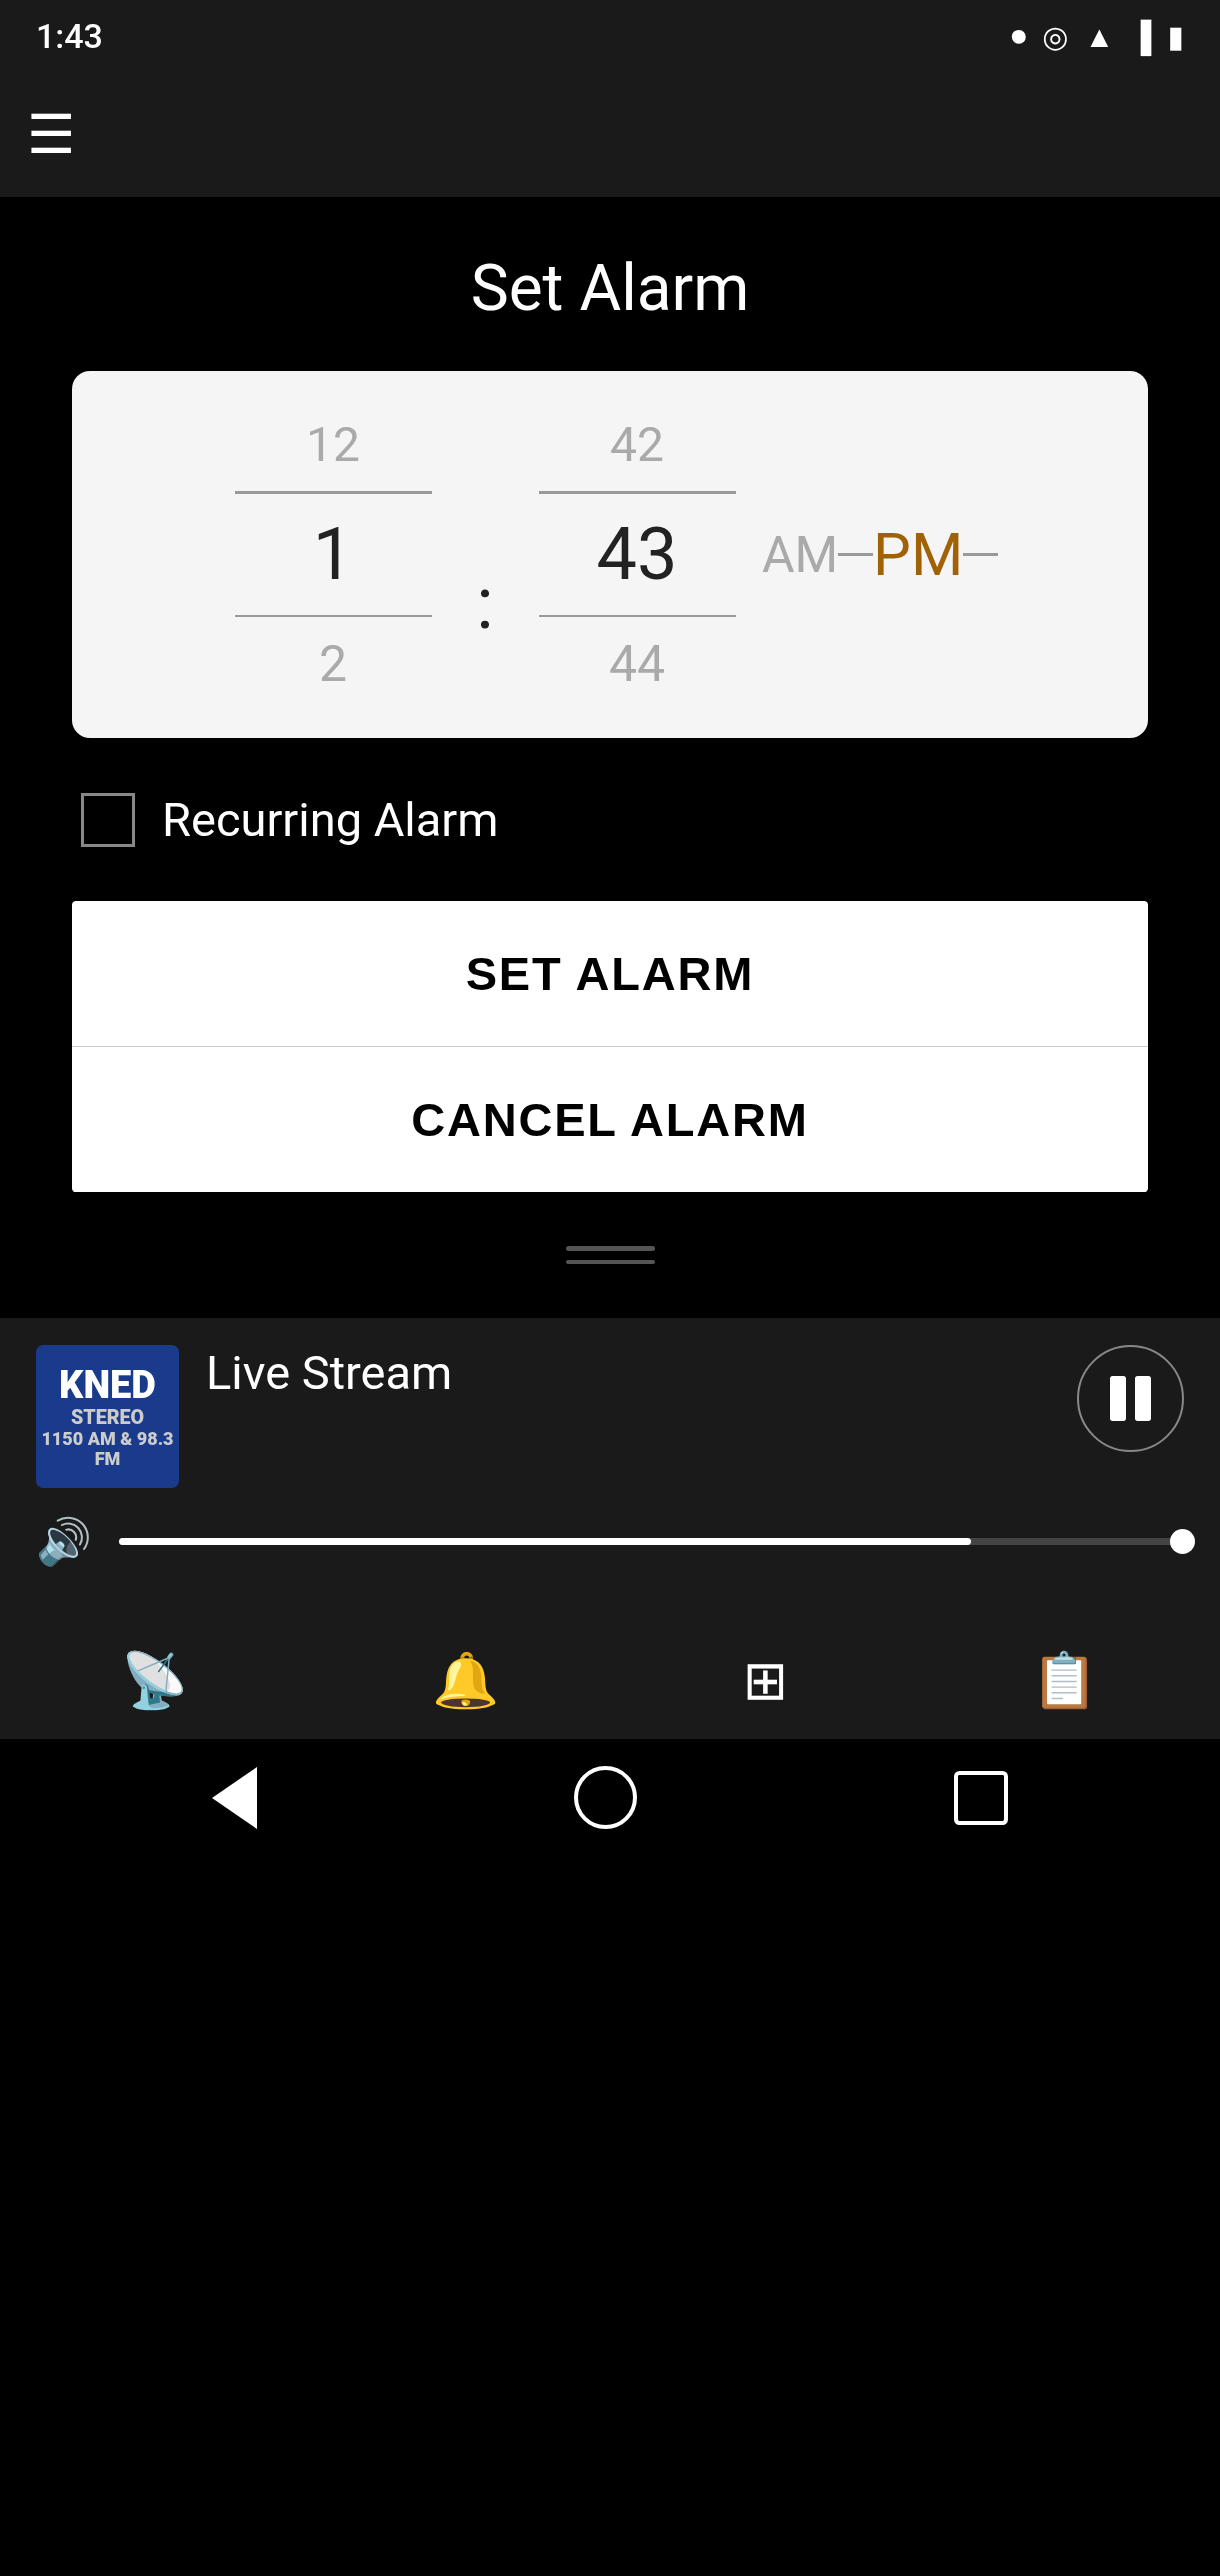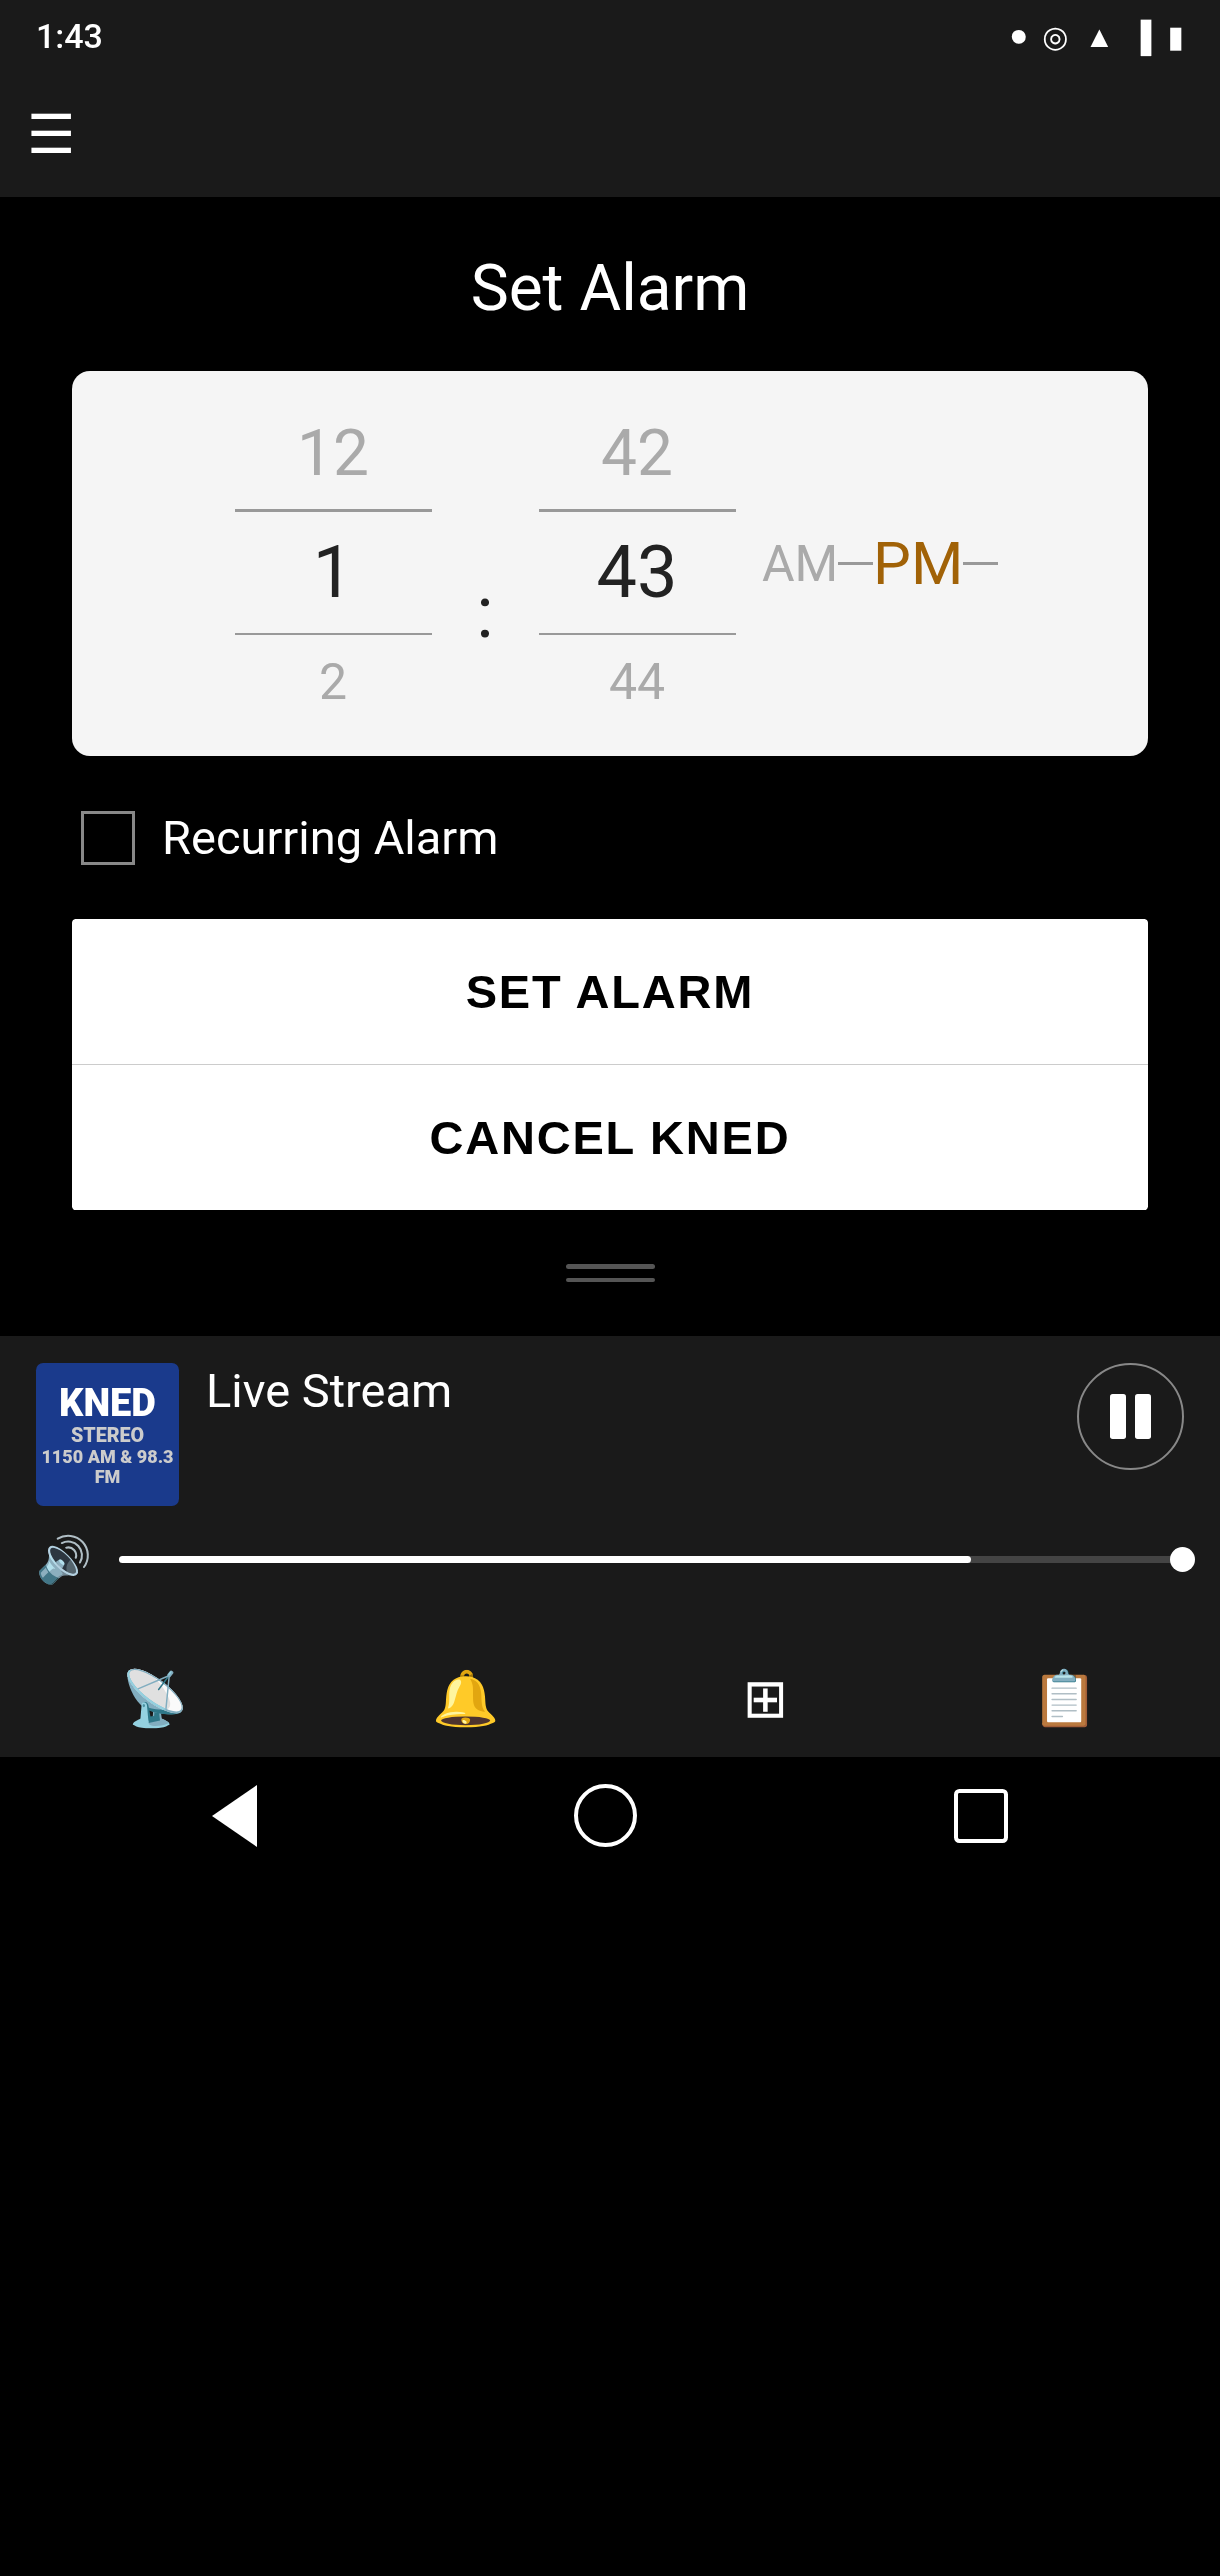--- a/index.html
+++ b/index.html
@@ -95,21 +95,21 @@
 
     .time-column {
       display: flex;
       flex-direction: column;
       align-items: center;
       width: 250px;
       gap: 0;
     }
 
     .time-above {
-      font-size: 64px;
+      font-size: 48px;
       color: #aaa;
       padding: 18px 0;
       text-align: right;
     }
 
     .time-divider-top {
       width: 197px;
       height: 2.7px;
       background: #999;
     }
@@ -501,21 +501,21 @@
     </div>
   </div>
 
   <div class="recurring-row">
     <div class="checkbox"></div>
     <span class="recurring-label">Recurring Alarm</span>
   </div>
 
   <div class="buttons-container">
     <button class="set-alarm-btn">SET ALARM</button>
-    <button class="cancel-alarm-btn">CANCEL KNED</button>
+    <button class="cancel-alarm-btn">CANCEL ALARM</button>
   </div>
 
   <div class="drag-handle">
     <div class="drag-handle-lines">
       <div class="drag-line"></div>
       <div class="drag-line"></div>
     </div>
   </div>
 </div>
 

